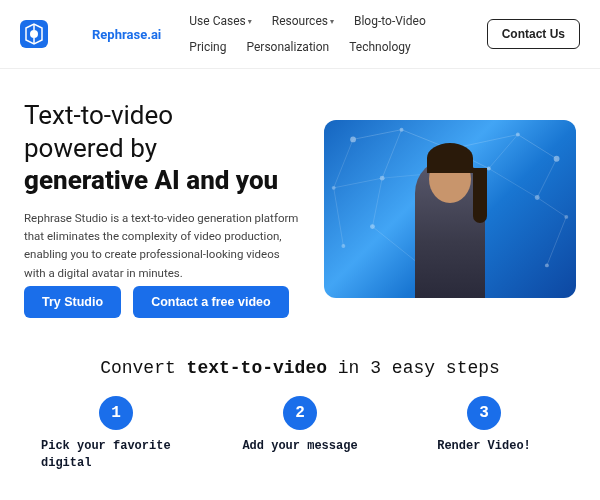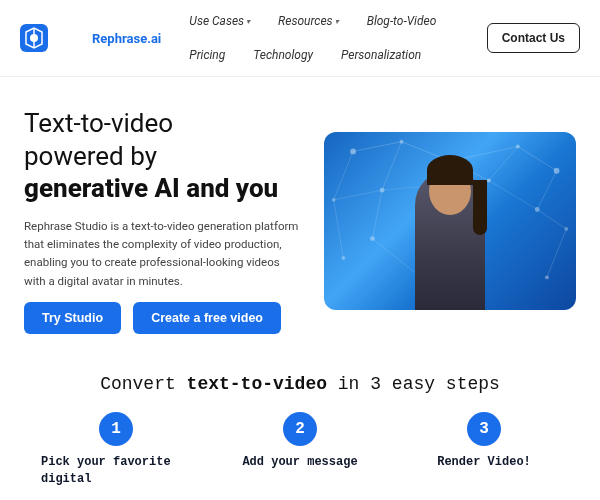--- a/index.html
+++ b/index.html
@@ -29,24 +29,23 @@
       gap: 6px;
       margin-right: 20px;
     }
     .logo-icon {
       width: 28px;
       height: 28px;
     }
     .nav-links {
       display: flex;
       align-items: center;
-      gap: 12px;
+      gap: 4px;
       flex: 1;
       flex-wrap: wrap;
-      font-style: italic;
     }
     .nav-link {
       display: flex;
       align-items: center;
       gap: 2px;
       padding: 4px 8px;
       font-size: 12px;
       color: #333;
       cursor: pointer;
       white-space: nowrap;
@@ -87,21 +86,21 @@
       color: #111;
       margin-bottom: 12px;
     }
     .hero-title strong {
       font-weight: 800;
     }
     .hero-desc {
       font-size: 11.5px;
       color: #444;
       line-height: 1.6;
-      margin-bottom: 12px;
+      margin-bottom: 4px;
     }
     .hero-buttons {
       display: flex;
       gap: 12px;
     }
     .btn-primary {
       padding: 9px 18px;
       background: #1a6eea;
       color: #fff;
       border: none;
@@ -262,41 +261,41 @@
       <span>Resources</span>
       <span class="chevron-icon">▾</span>
     </span>
     <span class="nav-link">
       <span>Blog-to-Video</span>
     </span>
     <span class="nav-link">
       <span>Pricing</span>
     </span>
     <span class="nav-link">
+      <span>Personalization</span>
+    </span>
+    <span class="nav-link">
       <span>Technology</span>
-    </span>
-    <span class="nav-link">
-      <span>Personalization</span>
     </span>
   </div>
 
   <button class="contact-btn">Contact Us</button>
 </nav>
 
 <section class="hero">
   <div class="hero-text">
     <h1 class="hero-title">
       <span>Text-to-video</span><br>
       <span>powered by</span><br>
       <strong>generative AI and you</strong>
     </h1>
     <p class="hero-desc">Rephrase Studio is a text-to-video generation platform that eliminates the complexity of video production, enabling you to create professional-looking videos with a digital avatar in minutes.</p>
     <div class="hero-buttons">
       <button class="btn-primary">Try Studio</button>
-      <button class="btn-secondary">Create a free video</button>
+      <button class="btn-secondary">Contact a free video</button>
     </div>
   </div>
 
   <div class="hero-image">
 
     <svg class="hero-image-network" viewBox="0 0 260 178" xmlns="http://www.w3.org/2000/svg">
       <circle cx="30" cy="20" r="3" fill="rgba(255,255,255,0.7)"></circle>
       <circle cx="80" cy="10" r="2" fill="rgba(255,255,255,0.6)"></circle>
       <circle cx="130" cy="30" r="2.5" fill="rgba(255,255,255,0.7)"></circle>
       <circle cx="200" cy="15" r="2" fill="rgba(255,255,255,0.6)"></circle>

